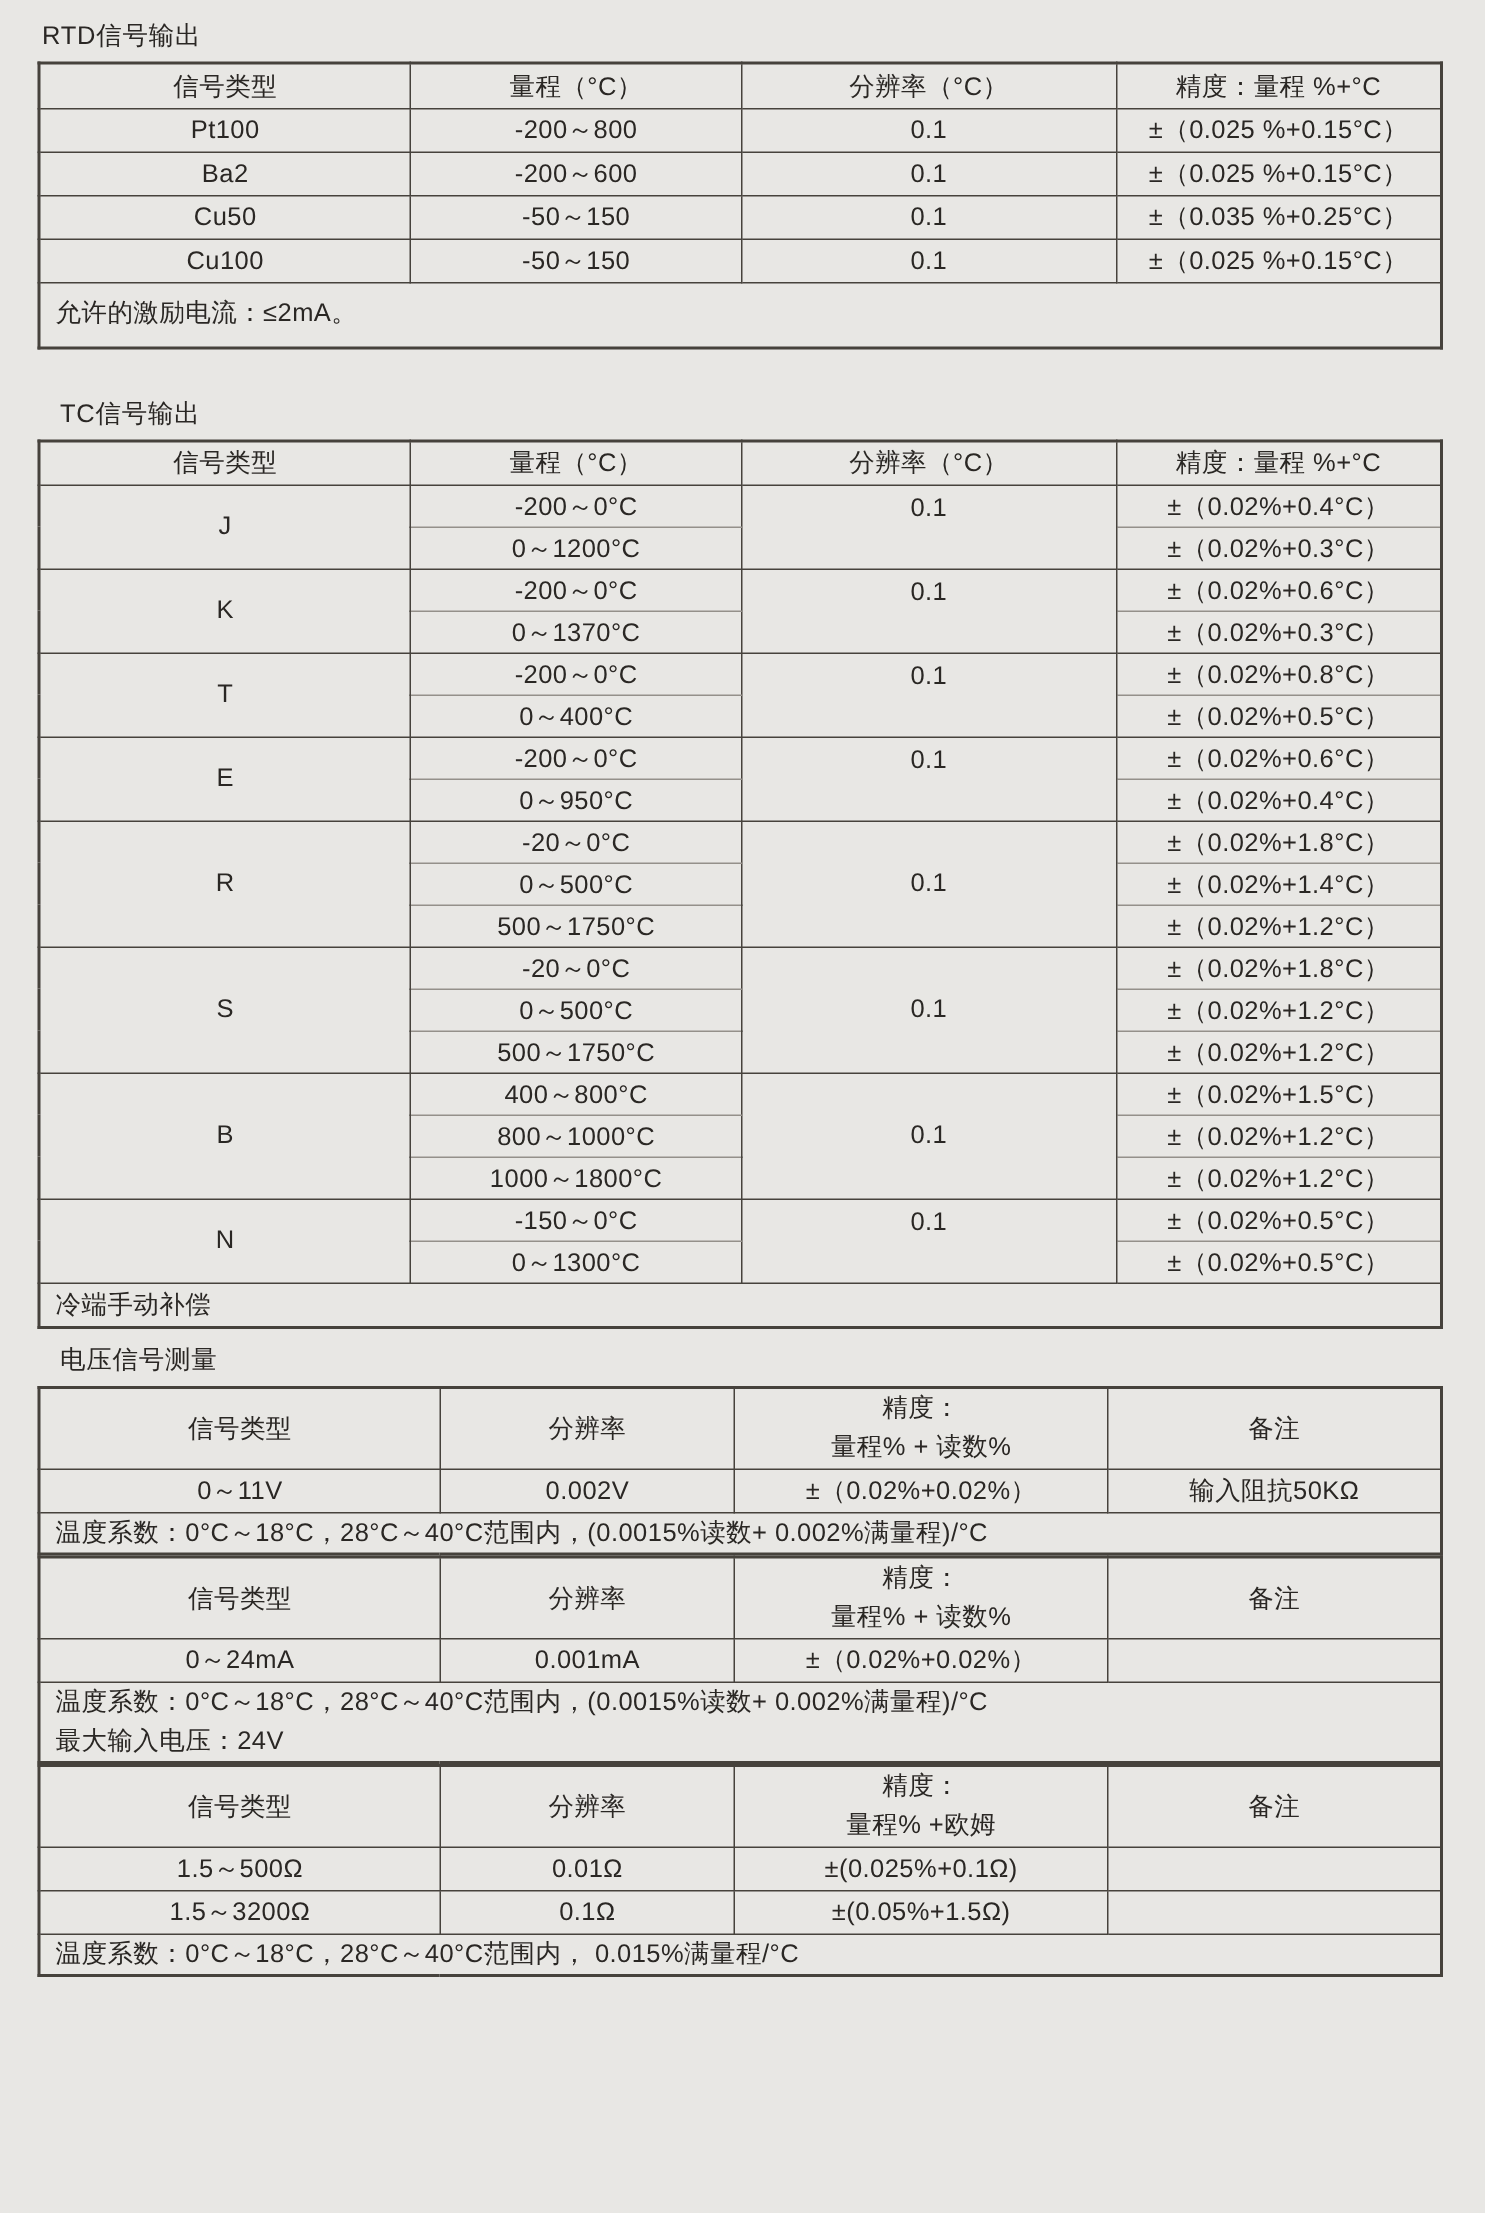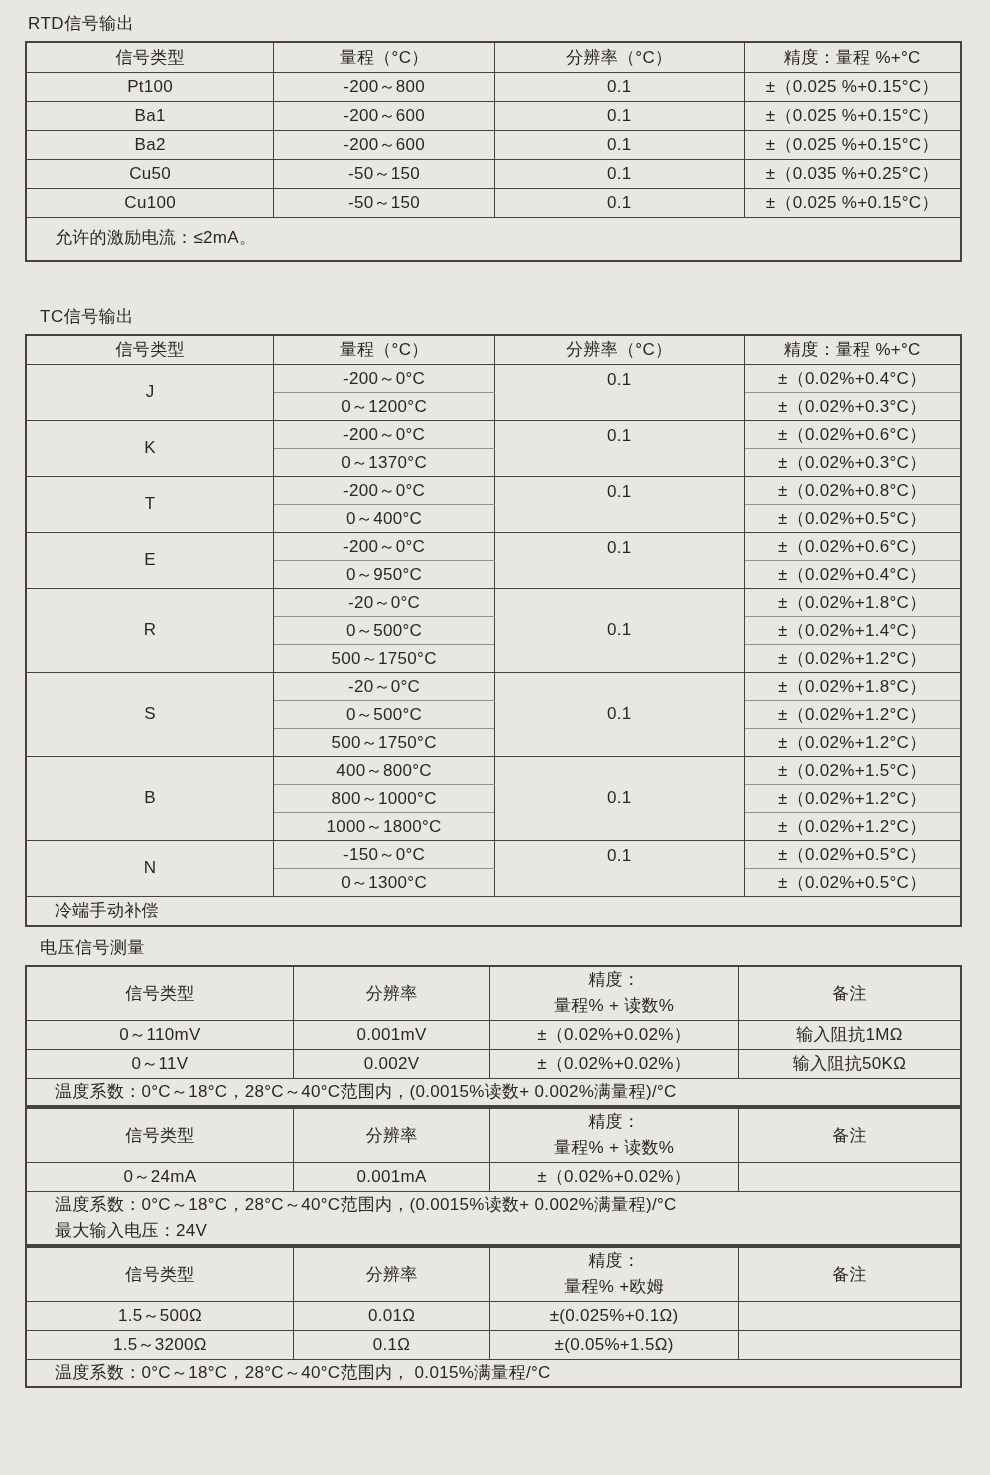--- a/index.html
+++ b/index.html
@@ -19,21 +19,21 @@
     font-family: "Liberation Sans", "DejaVu Sans", sans-serif;
     padding: 0 28px 0 25px;
   }
   .sec-title {
     font-size: 17px;
     line-height: 22px;
     margin: 0 0 6px 15px;
     letter-spacing: 0.5px;
   }
   .sec-title.first { margin-left: 3px; margin-top: 13px; }
-  .mt-tc { margin-top: 44px; }
+  .mt-tc { margin-top: 32px; }
   .mt-v  { margin-top: 10px; }
   .mt-c  { margin-top: 13px; }
   .mt-r  { margin-top: 14px; }
 
   table.tbl {
     width: 100%;
     border-collapse: collapse;
     table-layout: fixed;
     border: 2px solid var(--bd);
   }
@@ -47,21 +47,21 @@
     padding: 0;
     overflow: hidden;
     letter-spacing: 0.3px;
   }
   .tbl td.inb { border-bottom-color: var(--bdl); margin-top: 32px; }
   .tbl td.sig { vertical-align: middle; }
   .tbl td.res-top { vertical-align: top; padding-top: 5px; }
   .tbl td.res-mid { vertical-align: middle; }
   .tbl td.foot {
     text-align: left;
-    padding-left: 28px;
+    padding-left: 10px;
     vertical-align: middle;
   }
   .fline { line-height: 26px; }
   .hline { line-height: 26px; }
 
   
   .t-wide col.c1 { width: 26.5%; }
   .t-wide col.c2 { width: 23.6%; }
   .t-wide col.c3 { width: 26.7%; }
   .t-wide col.c4 { width: 23.2%; }
@@ -108,26 +108,20 @@
         </tr>
       </thead>
       <tbody>
         <tr>
           <td>Pt100</td>
           <td>-200～800</td>
           <td>0.1</td>
           <td>±（0.025 %+0.15°C）</td>
         </tr>
         <tr>
-          <td>Ba1</td>
-          <td>-200～600</td>
-          <td>0.1</td>
-          <td>±（0.025 %+0.15°C）</td>
-        </tr>
-        <tr>
           <td>Ba2</td>
           <td>-200～600</td>
           <td>0.1</td>
           <td>±（0.025 %+0.15°C）</td>
         </tr>
         <tr>
           <td>Cu50</td>
           <td>-50～150</td>
           <td>0.1</td>
           <td>±（0.035 %+0.25°C）</td>
@@ -285,26 +279,20 @@
           <th>分辨率</th>
           <th>
             <div class="hline">精度：</div>
             <div class="hline">量程% + 读数%</div>
           </th>
           <th>备注</th>
         </tr>
       </thead>
       <tbody>
         <tr>
-          <td>0～110mV</td>
-          <td>0.001mV</td>
-          <td>±（0.02%+0.02%）</td>
-          <td>输入阻抗1MΩ</td>
-        </tr>
-        <tr>
           <td>0～11V</td>
           <td>0.002V</td>
           <td>±（0.02%+0.02%）</td>
           <td>输入阻抗50KΩ</td>
         </tr>
       </tbody>
       <tfoot>
         <tr>
           <td class="foot" colspan="4">
             <div class="fline">温度系数：0°C～18°C，28°C～40°C范围内，(0.0015%读数+ 0.002%满量程)/°C</div>

